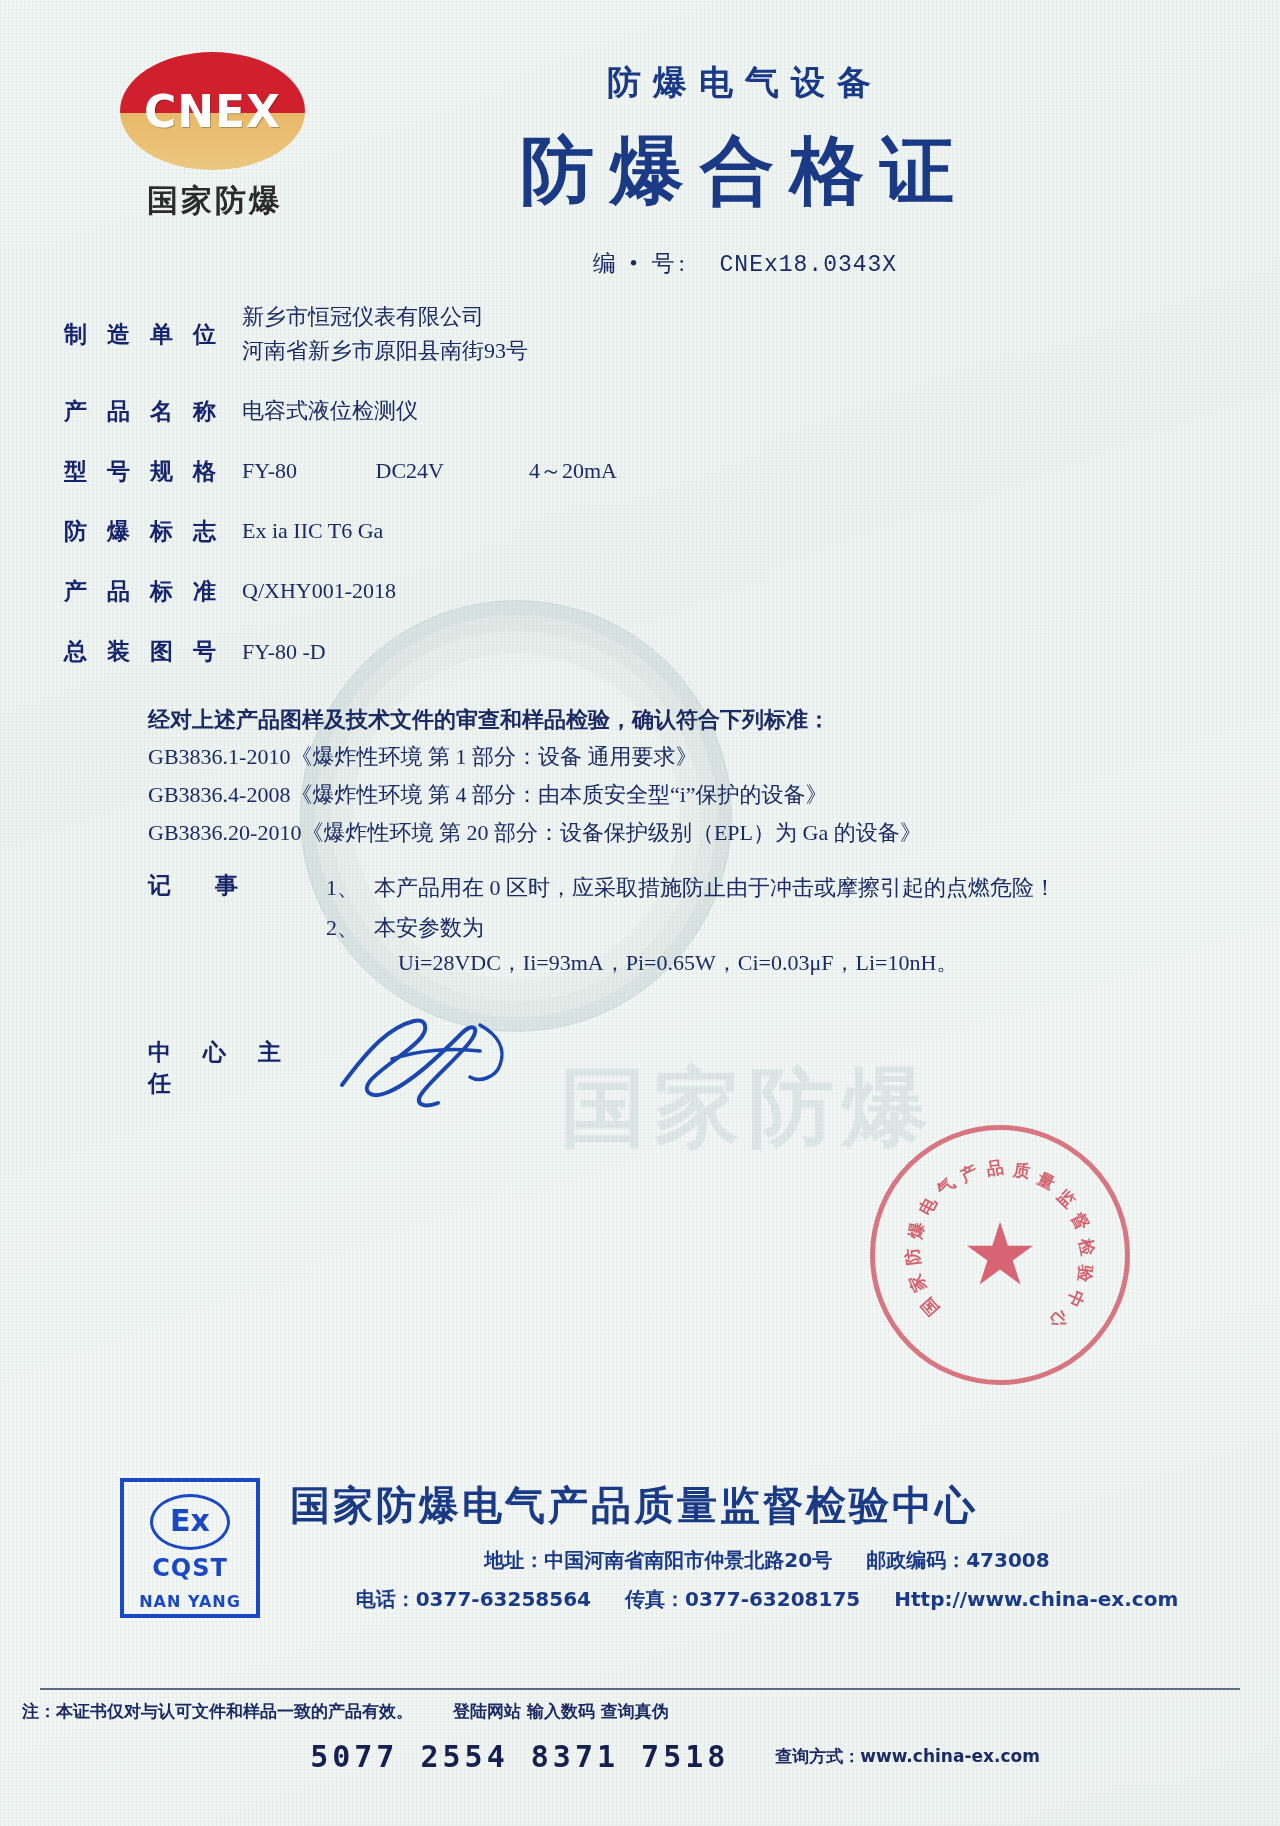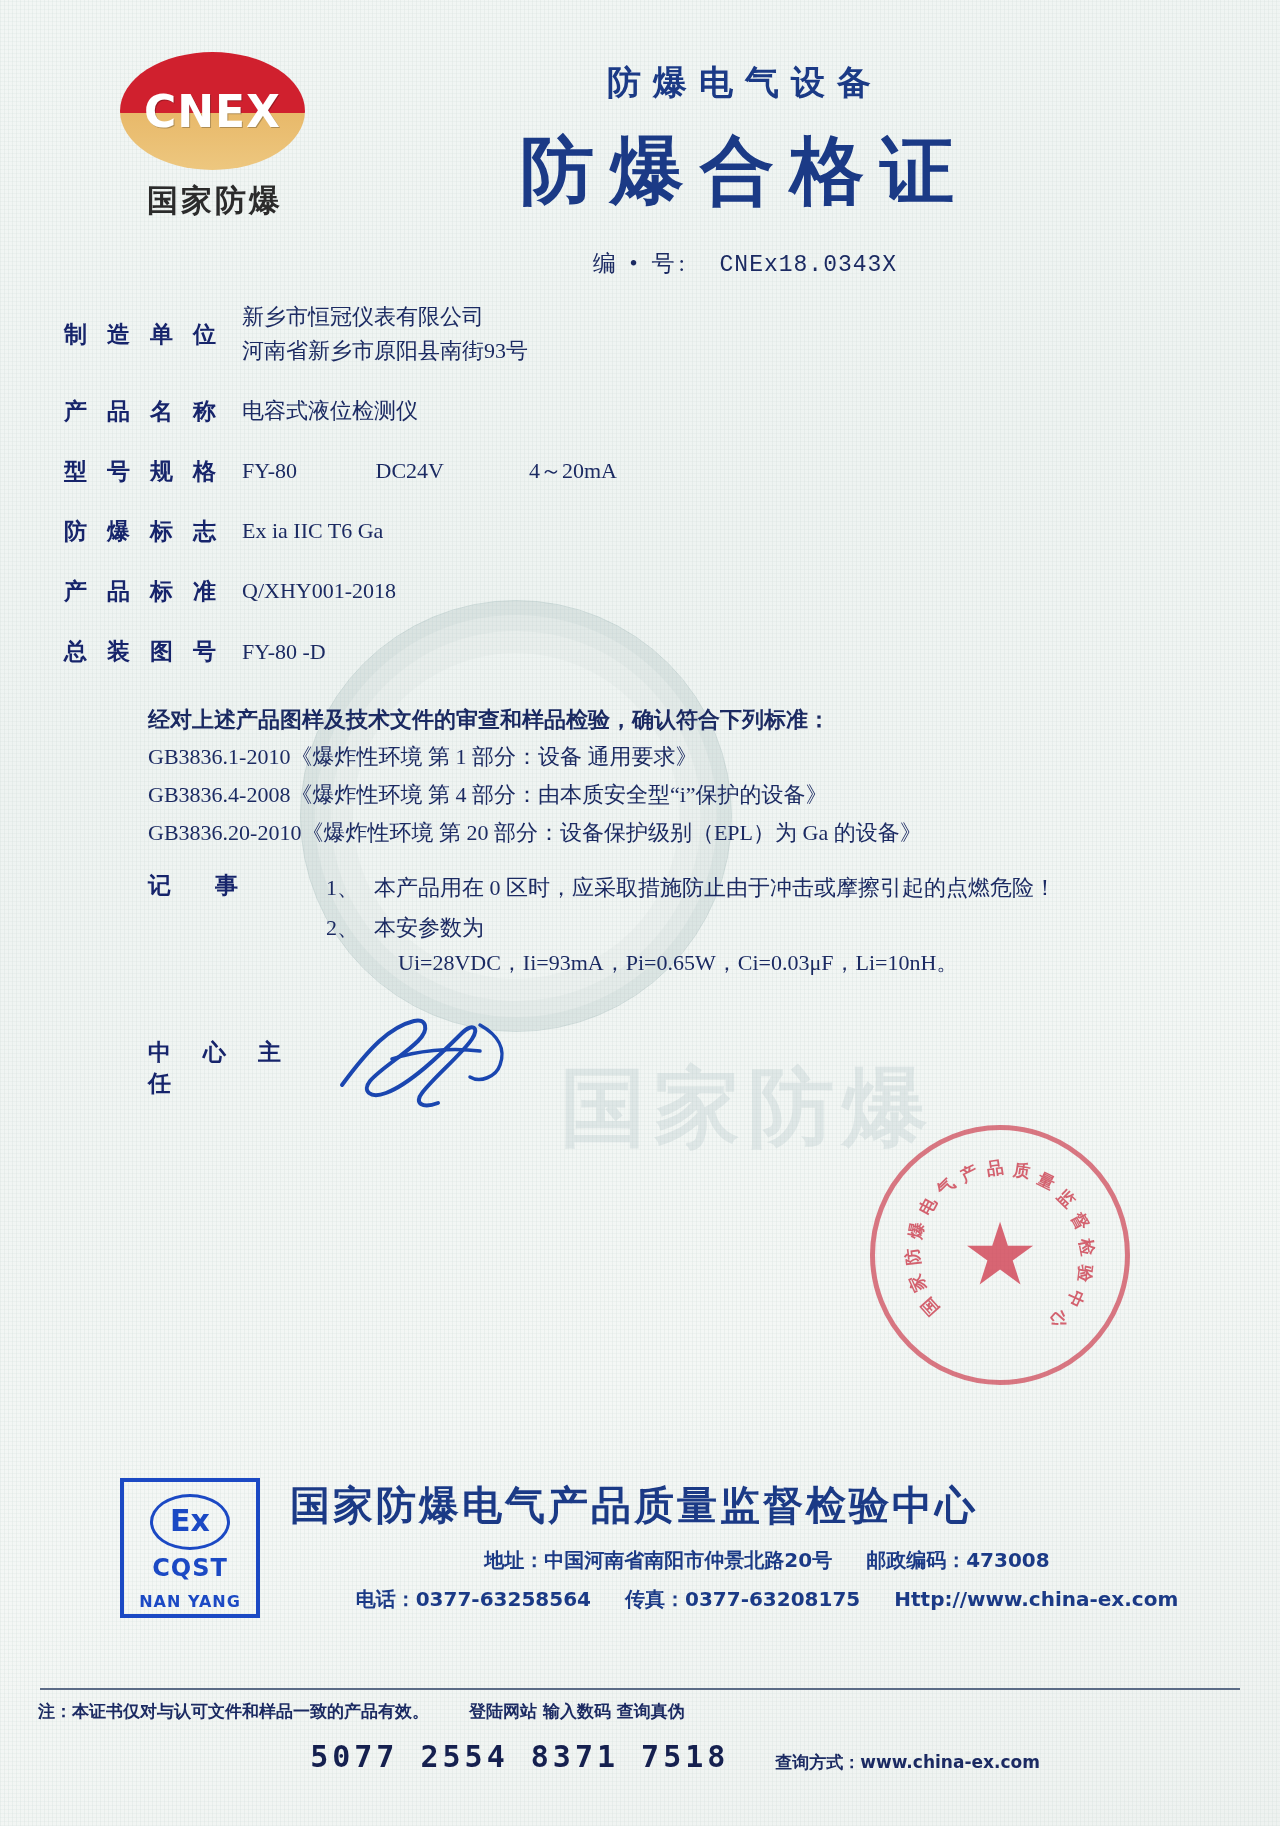--- a/index.html
+++ b/index.html
@@ -298,30 +298,30 @@
     border-top: 2px solid #5b6b86;
   }
   .bottom {
     position: absolute;
     left: 0;
     top: 1700px;
     width: 1280px;
     font-family: "DejaVu Sans", sans-serif;
   }
   .bottom-note {
-    padding-left: 38px;
+    padding-left: 22px;
     font-size: 17px;
     font-weight: 700;
     color: #1b2a62;
   }
   .bottom-note .sp { display: inline-block; width: 40px; }
   .bottom-row2 {
     margin-top: 16px;
     display: flex;
-    align-items: flex-end;
+    align-items: center;
     justify-content: center;
     padding-left: 70px;
   }
   .code {
     font-family: "DejaVu Sans Mono", monospace;
     font-size: 30px;
     letter-spacing: 4px;
     color: #15204f;
     font-weight: 700;
   }

